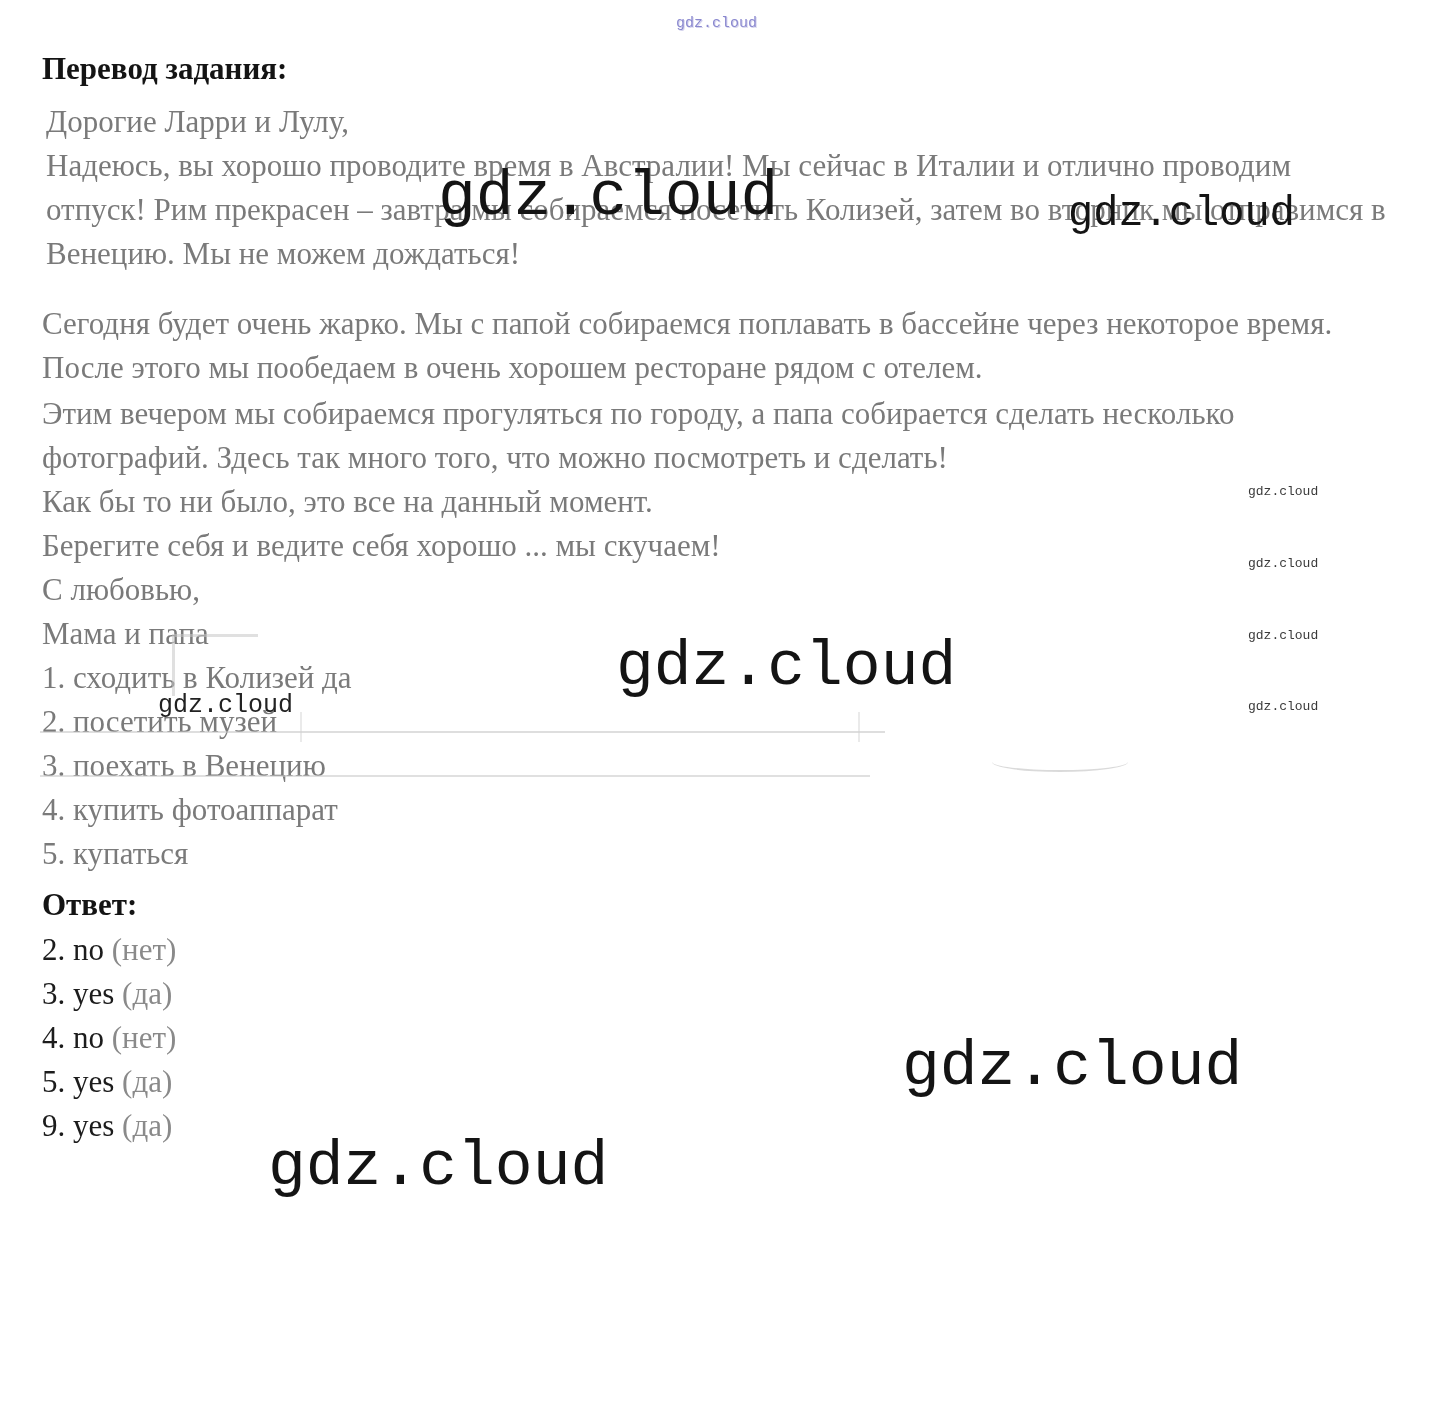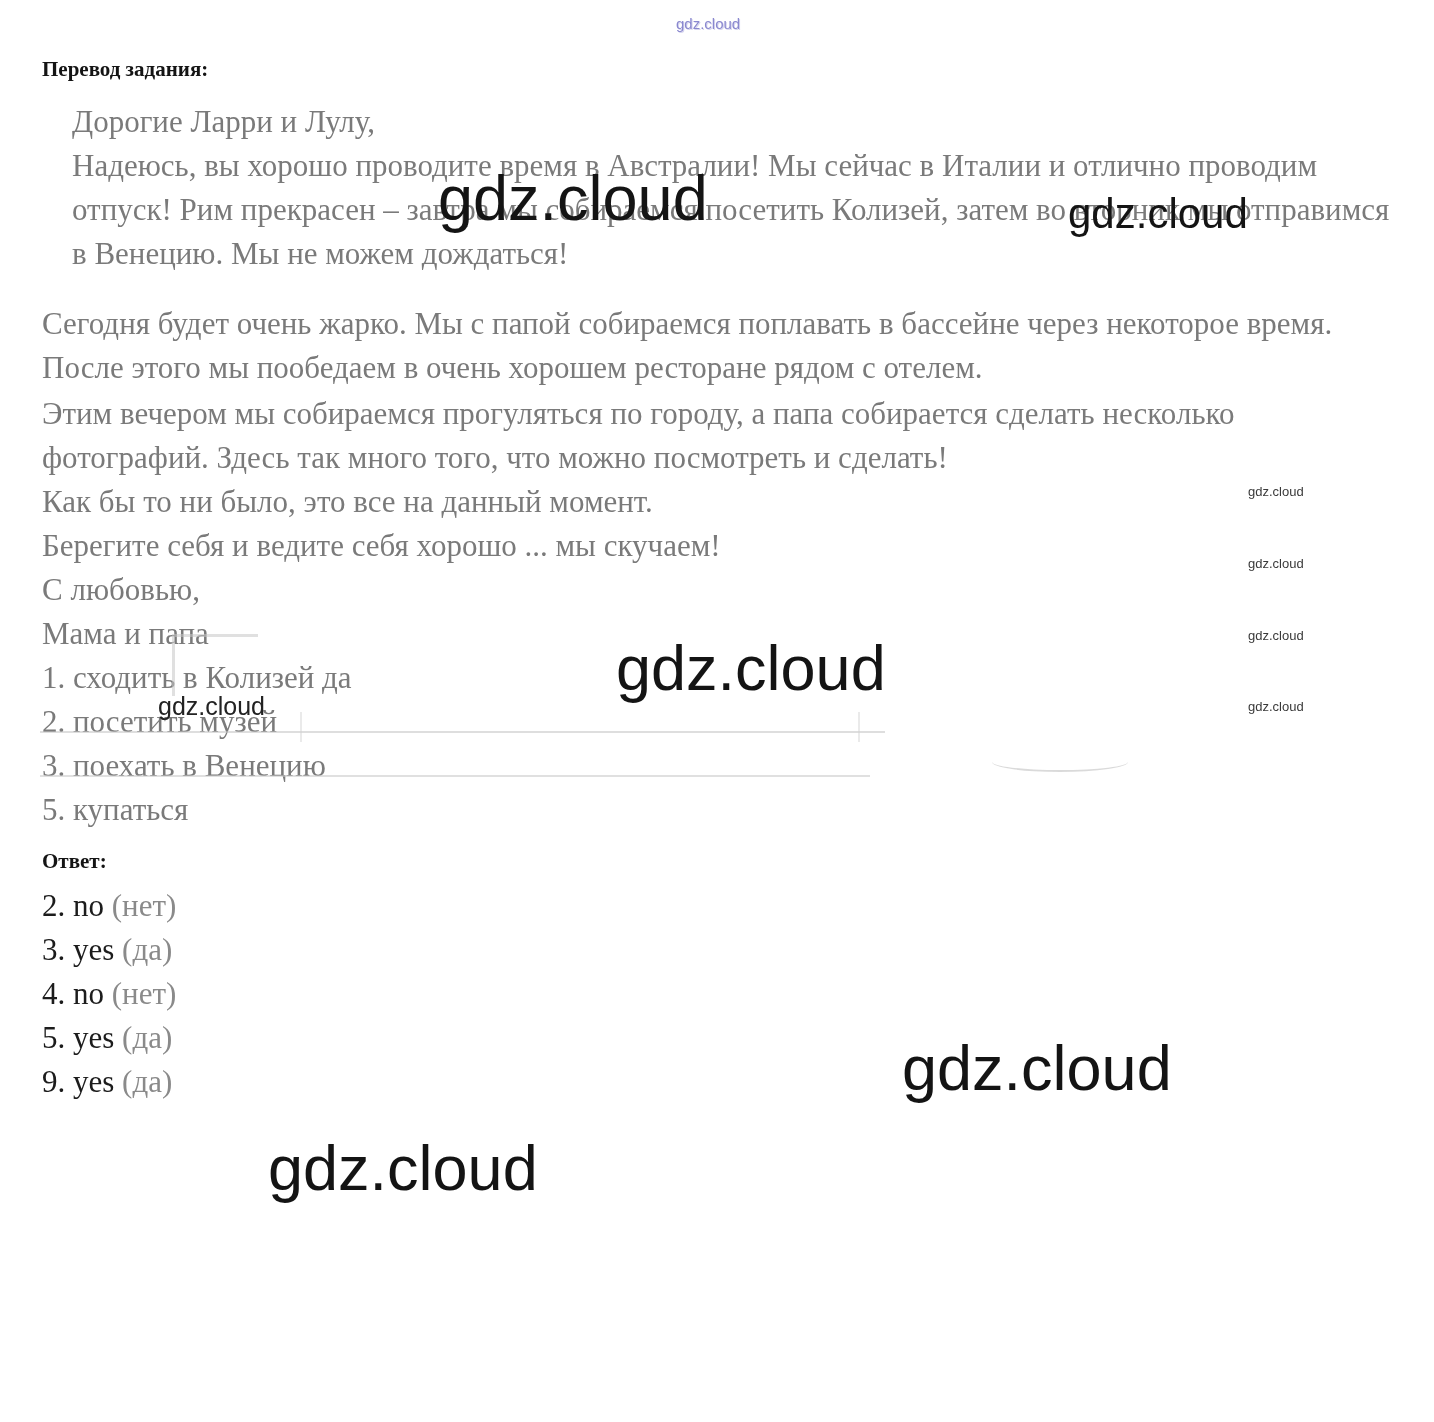--- a/index.html
+++ b/index.html
@@ -23,35 +23,35 @@
     padding: 0 10px;
     margin-right: 14px;
     color: #4d4d4d;
     font-weight: bold;
     line-height: 38px;
     vertical-align: 2px;
   }
   .section-heading {
     font-weight: bold;
     color: #141414;
-    font-size: 21px;
+    font-size: 31px;
     line-height: 46px;
     margin-top: 6px;
   }
-  .letter-block { margin-left: 30px; margin-top: 8px; }
+  .letter-block { margin-left: 4px; margin-top: 8px; }
   .para2 { margin-top: 26px; }
   .para3 { margin-top: 2px; font-family: Liberation Serif, serif; }
   .options-block { margin-top: 0; }
   .answers-block { margin-top: 0; }
   .dark { color: #1c1c1c; }
   .gray { color: #8a8a8a; }
   
   .wm {
     position: absolute;
-    font-family: Liberation Sans, sans-serif;
+    font-family: Liberation Mono, monospace;
     color: #141414;
     white-space: nowrap;
     pointer-events: none;
   }
   .wm-top {
     top: 2px; left: 676px;
     font-size: 15px; color: #8a88cf;
     text-shadow: 1px 1px 0 rgba(138,136,207,0.35);
   }
   .wm-big-1 { top: 176px; left: 438px; font-size: 63px; font-weight: 500; }
@@ -115,20 +115,21 @@
   <p class="para3">Этим вечером мы собираемся прогуляться по городу, а папа собирается сделать несколько фотографий. Здесь так много того, что можно посмотреть и сделать!</p>
   <p>Как бы то ни было, это все на данный момент.</p>
   <p>Берегите себя и ведите себя хорошо ... мы скучаем!</p>
   <p>С любовью,</p>
   <p>Мама и папа</p>
 
   <div class="options-block">
     <p>1. сходить в Колизей да</p>
     <p>2. посетить музей</p>
     <p>3. поехать в Венецию</p>
+    <p>4. купить фотоаппарат</p>
     <p>5. купаться</p>
   </div>
 
   <h2 class="section-heading">Ответ:</h2>
 
   <div class="answers-block">
     <p><span class="dark">2. no</span><span class="gray"> (нет)</span></p>
     <p><span class="dark">3. yes</span><span class="gray"> (да)</span></p>
     <p><span class="dark">4. no</span><span class="gray"> (нет)</span></p>
     <p><span class="dark">5. yes</span><span class="gray"> (да)</span></p>

